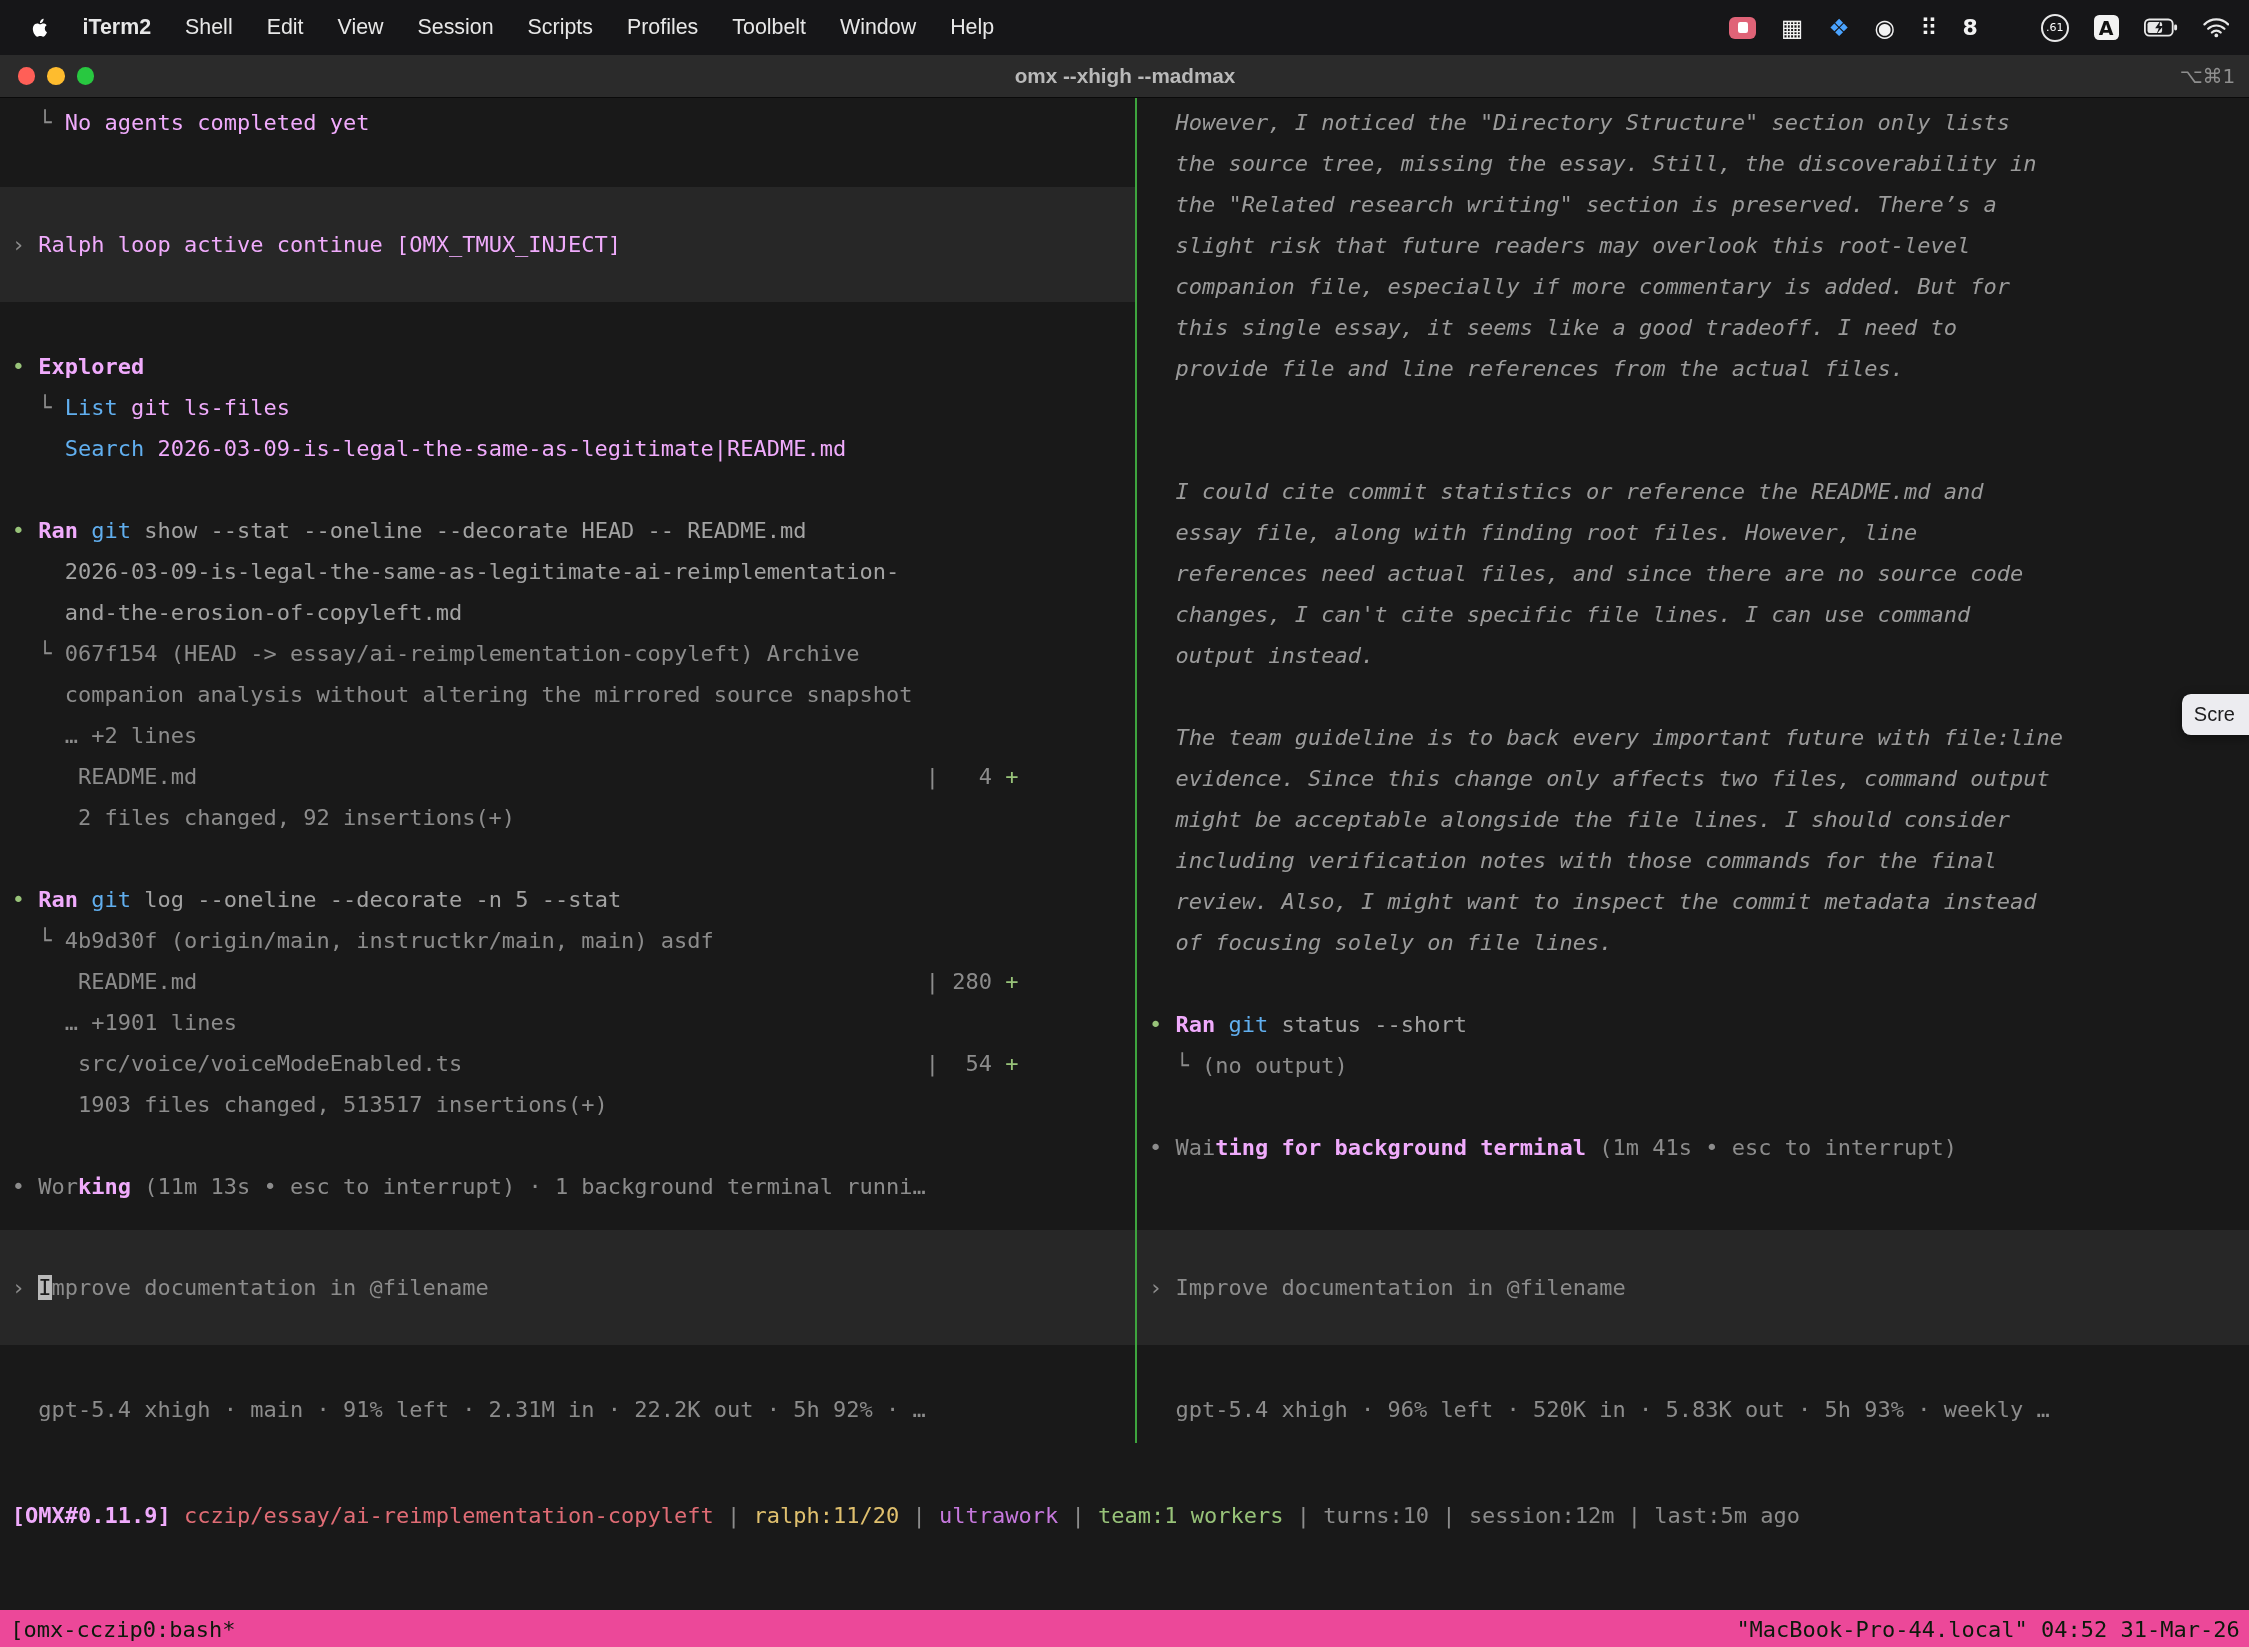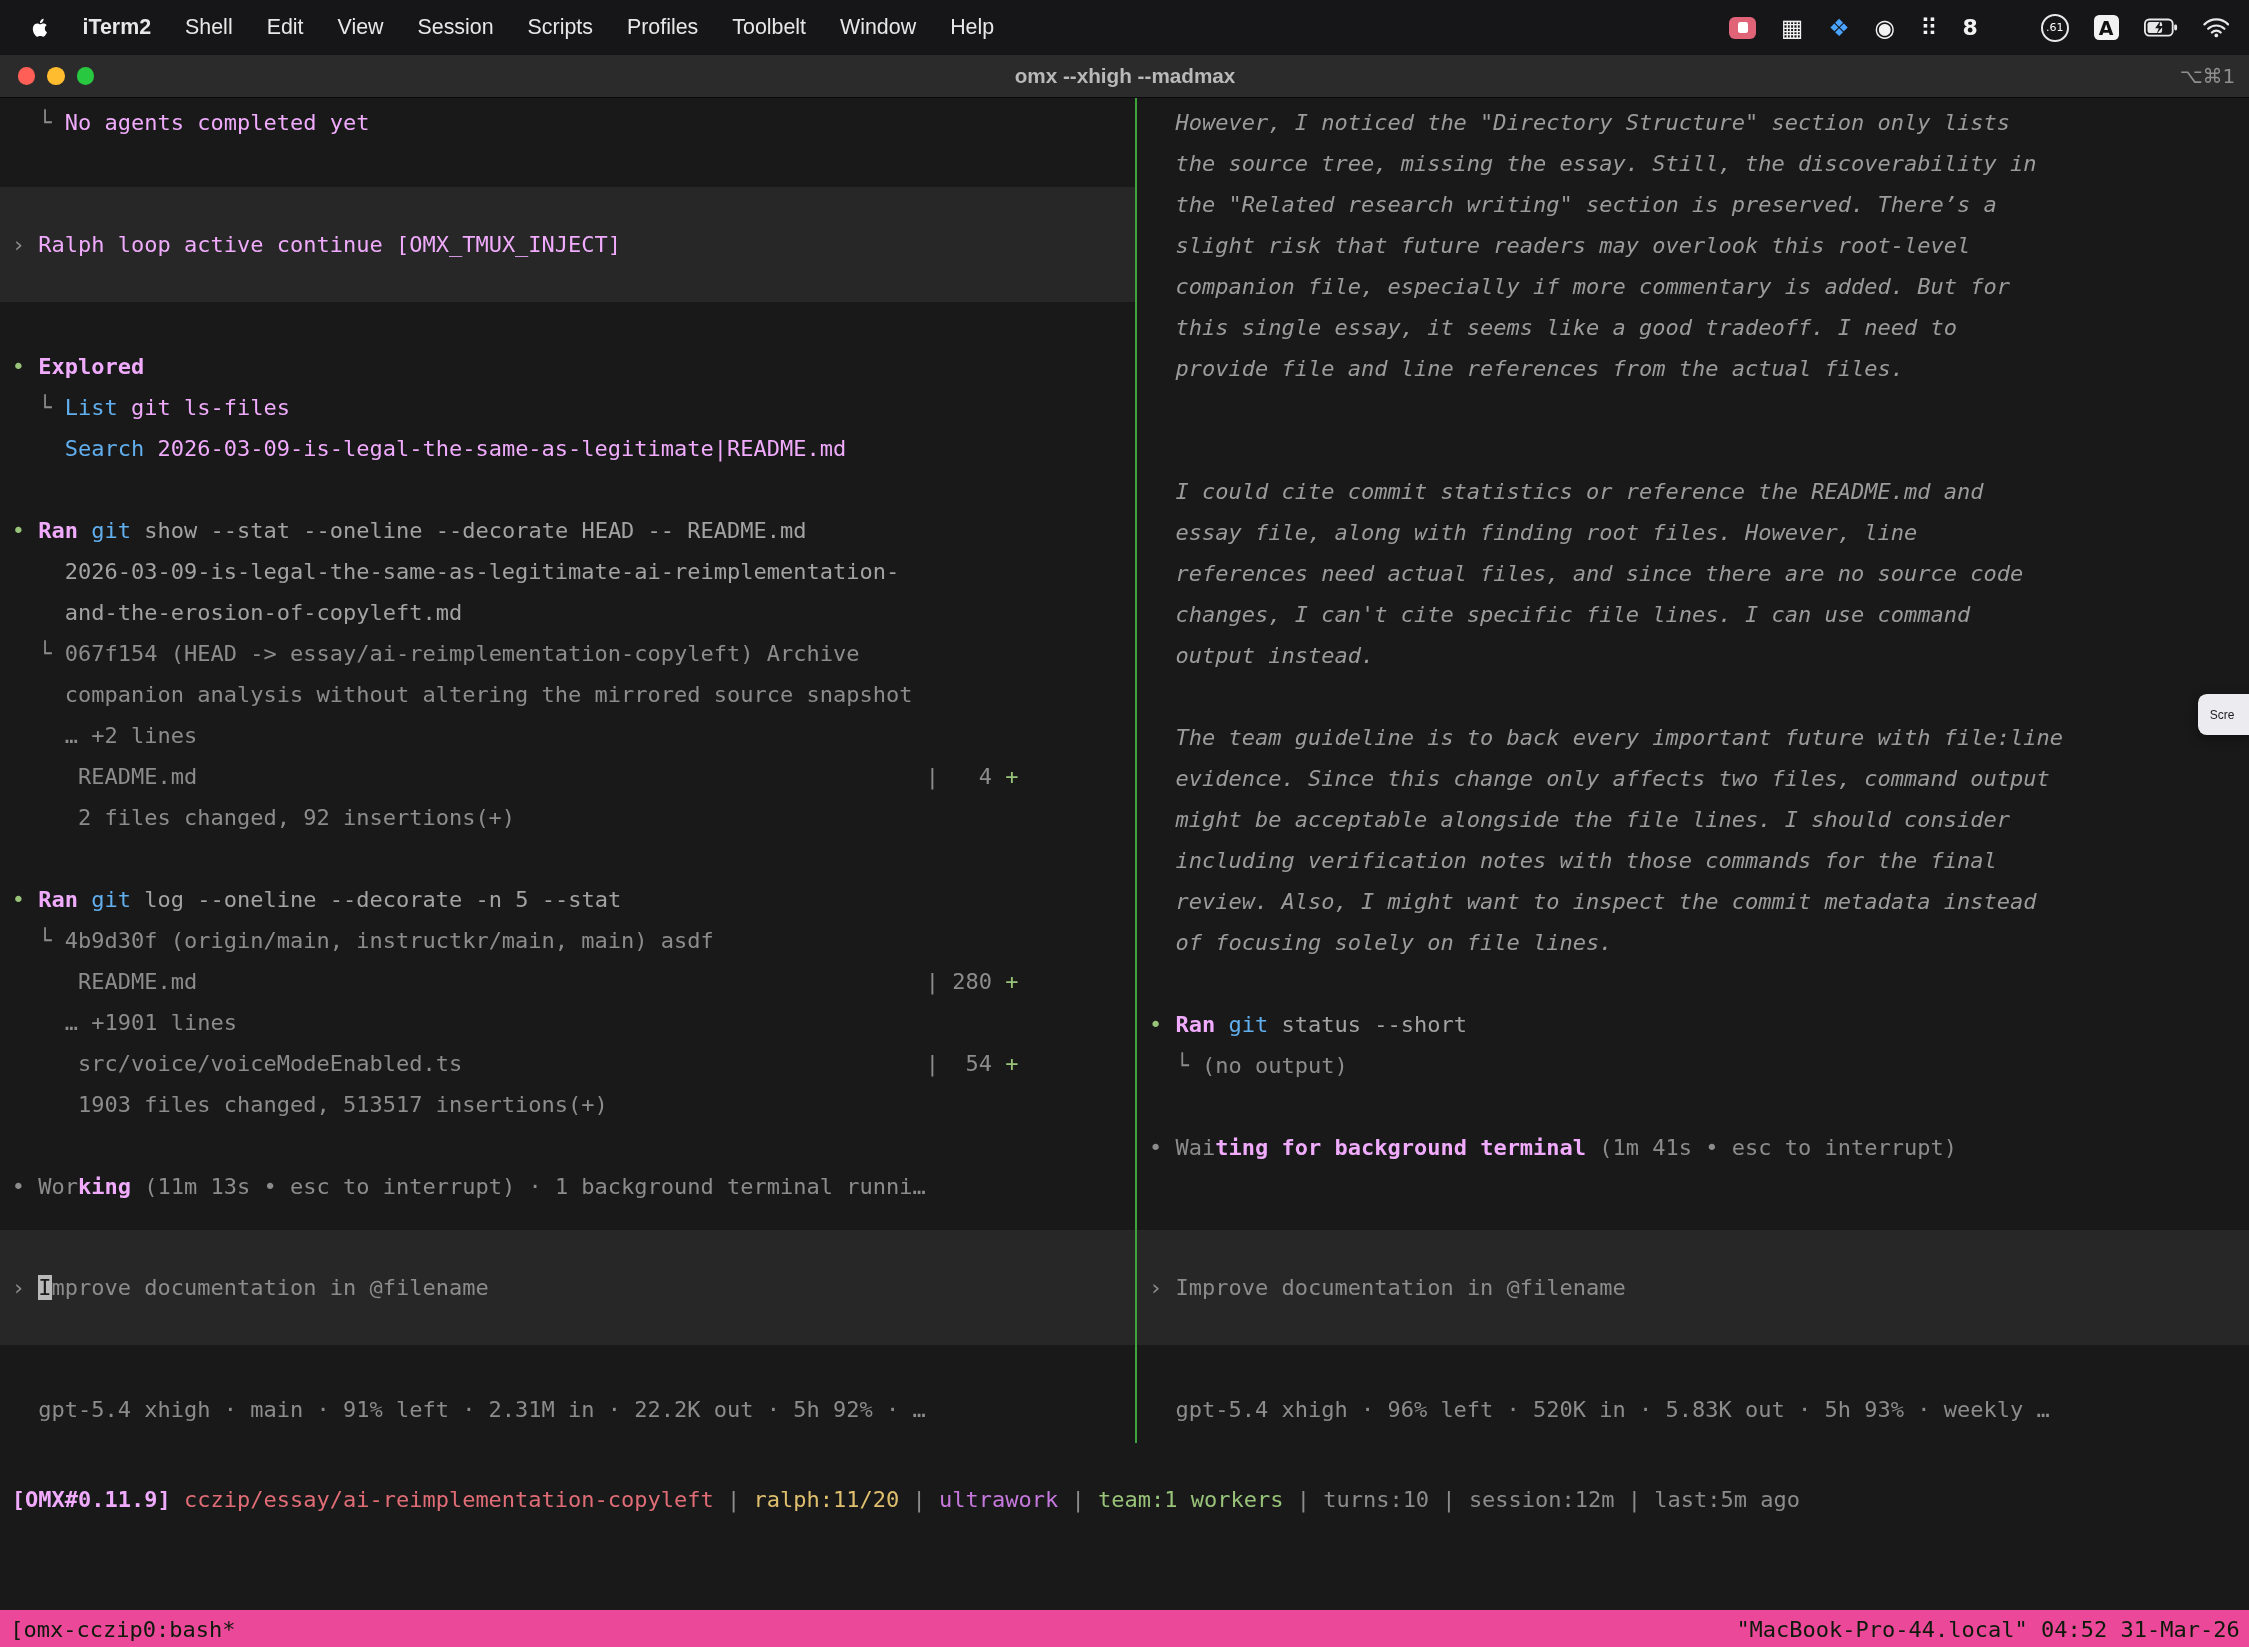--- a/index.html
+++ b/index.html
@@ -51,30 +51,30 @@
   .seg-green { color:#98c379; }
   .seg-blue  { color:#61afef; }
   .seg-mag   { color:#a3a3a3; }
   .seg-purple{ color:#c678dd; }
   .seg-yellow{ color:#e0c06e; }
   .seg-red   { color:#e06c75; }
   .seg-it    { font-style:italic; color:#9b9b9b; }
   .seg-itb   { color:#b8b8b8; }
   .seg-cursor{ background:#b9b9b9; color:#1b1b1b; }
 
-  .omx-line { margin-top:36px; }
+  .omx-line { margin-top:52px; }
 
   
   .tmuxbar { height:38px; background:#ec4899; color:#0b1a0b; display:flex; justify-content:space-between;
              align-items:center; font-size:22px; padding:0 10.3px; white-space:pre; }
 
   
-  .notif { position:absolute; top:694px; right:0; width:51px; height:41px; background:#ececf0; color:#1c1c1e;
+  .notif { position:absolute; top:694px; right:0; width:67px; height:41px; background:#ececf0; color:#1c1c1e;
            border-radius:8.9px 0 0 8.9px; display:flex; align-items:center; padding-left:11.8px; overflow:hidden;
-           font-family:"Liberation Sans", sans-serif; font-size:12px; box-shadow:0 3px 10.3px rgba(0,0,0,.45); }
+           font-family:"Liberation Sans", sans-serif; font-size:20px; box-shadow:0 3px 10.3px rgba(0,0,0,.45); }
 </style>
 </head>
 <body>
 
 <div class="menubar">
   <span class="apple">
     <svg width="23.6" height="23.6" viewBox="0 0 24 24">
         <path fill="#ffffff" d="M17.1 12.6c0-2.2 1.8-3.3 1.9-3.3-1-1.5-2.6-1.7-3.2-1.7-1.4-.1-2.7.8-3.4.8-.7 0-1.8-.8-3-.8-1.5 0-2.9.9-3.7 2.3-1.6 2.7-.4 6.8 1.1 9 .7 1.1 1.6 2.3 2.8 2.2 1.1 0 1.5-.7 2.9-.7 1.4 0 1.7.7 2.9.7 1.2 0 2-1.1 2.7-2.2.9-1.3 1.2-2.5 1.2-2.6-.1 0-2.2-.9-2.2-3.7zM14.9 5.9c.6-.8 1.1-1.9 1-3-.9 0-2.1.6-2.7 1.4-.6.7-1.1 1.8-1 2.9 1.1.1 2.1-.5 2.7-1.3z"></path>
       </svg>
   </span>

